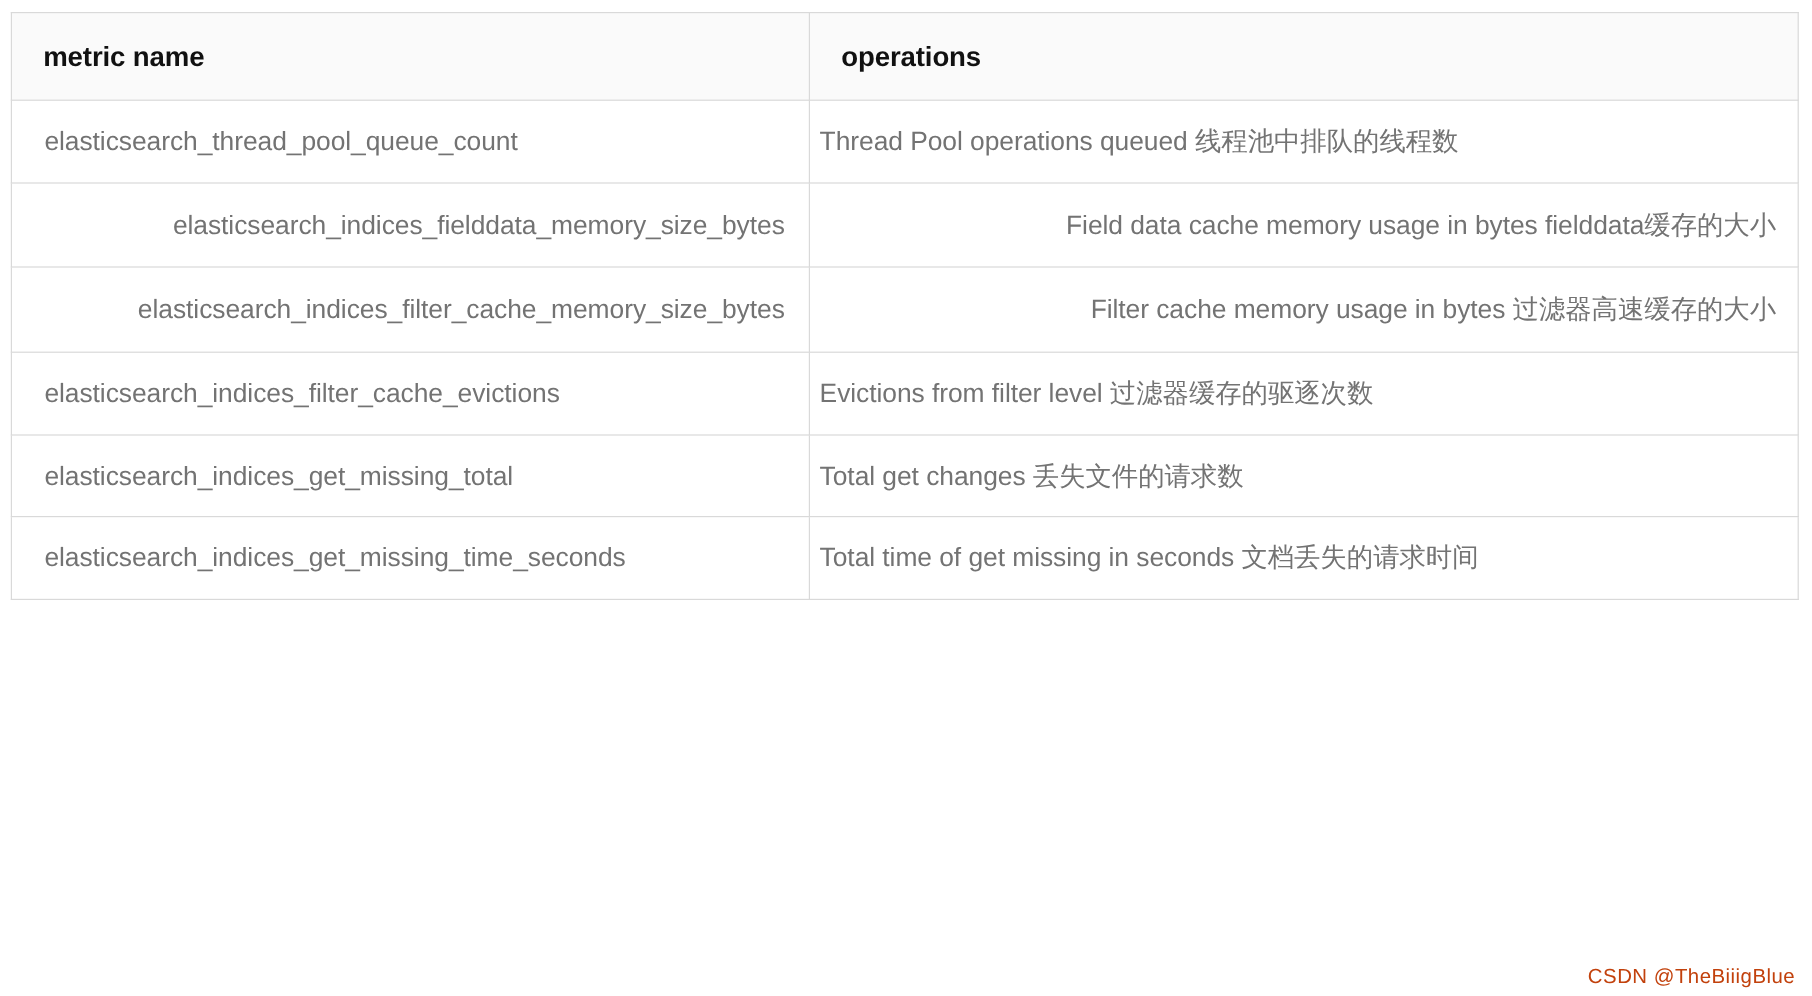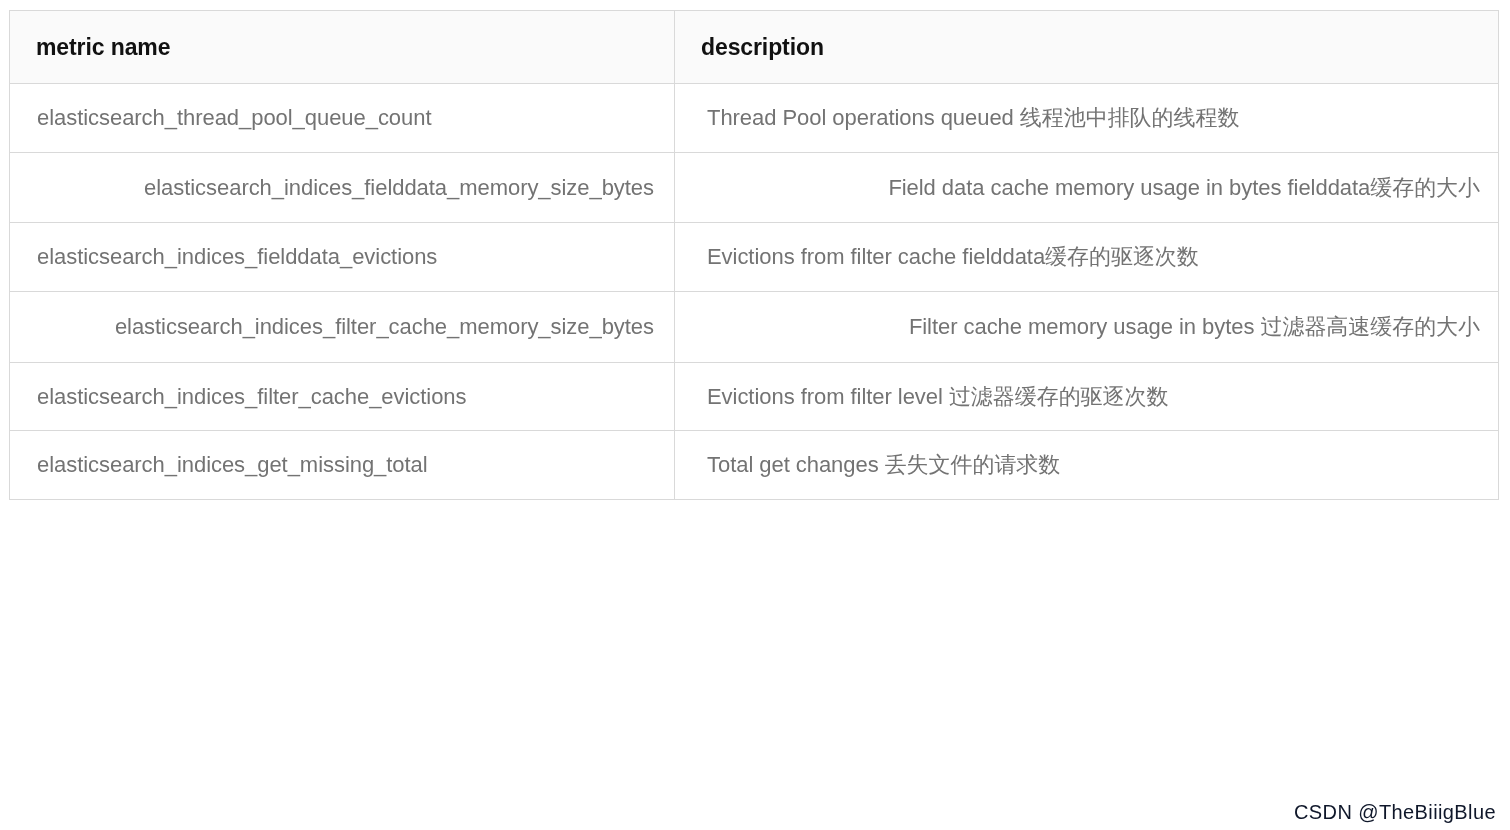--- a/index.html
+++ b/index.html
@@ -65,84 +65,84 @@
     color: #737373;
     letter-spacing: -0.05px;
   }
 
   .metrics-table tbody td.cell-metric {
     padding-left: 27px;
     padding-right: 20px;
   }
 
   .metrics-table tbody td.cell-desc {
-    padding-left: 32px;
+    padding-left: 8px;
     padding-right: 18px;
     word-break: normal;
     overflow-wrap: break-word;
   }
 
   .metrics-table tbody tr.tall td {
     padding-top: 17px;
     padding-bottom: 17px;
     text-align: right;
   }
 
   .watermark {
     position: absolute;
     right: 14px;
     bottom: 6px;
-    font-size: 20px;
-    color: #0f172a;
+    font-size: 17px;
+    color: #c2410c;
     font-family: "Liberation Sans", "DejaVu Sans", sans-serif;
     letter-spacing: 0.4px;
     user-select: none;
     pointer-events: none;
     white-space: nowrap;
   }
 </style>
 </head>
 <body>
 
 <div class="page">
 
   <table class="metrics-table">
     <colgroup>
       <col class="col-metric">
       <col class="col-desc">
     </colgroup>
     <thead>
       <tr>
         <th>metric name</th>
-        <th>description</th>
+        <th>operations</th>
       </tr>
     </thead>
     <tbody id="table-body">
         <tr>
           <td class="cell-metric">elasticsearch_thread_pool_queue_count</td>
           <td class="cell-desc">Thread Pool operations queued 线程池中排队的线程数</td>
         </tr>
         <tr class="tall">
           <td class="cell-metric">elasticsearch_indices_fielddata_memory_size_bytes</td>
           <td class="cell-desc">Field data cache memory usage in bytes fielddata缓存的大小</td>
-        </tr>
-        <tr>
-          <td class="cell-metric">elasticsearch_indices_fielddata_evictions</td>
-          <td class="cell-desc">Evictions from filter cache fielddata缓存的驱逐次数</td>
         </tr>
         <tr class="tall">
           <td class="cell-metric">elasticsearch_indices_filter_cache_memory_size_bytes</td>
           <td class="cell-desc">Filter cache memory usage in bytes 过滤器高速缓存的大小</td>
         </tr>
         <tr>
           <td class="cell-metric">elasticsearch_indices_filter_cache_evictions</td>
           <td class="cell-desc">Evictions from filter level 过滤器缓存的驱逐次数</td>
         </tr>
         <tr>
           <td class="cell-metric">elasticsearch_indices_get_missing_total</td>
           <td class="cell-desc">Total get changes 丢失文件的请求数</td>
         </tr>
+        <tr>
+          <td class="cell-metric">elasticsearch_indices_get_missing_time_seconds</td>
+          <td class="cell-desc">Total time of get missing in seconds 文档丢失的请求时间</td>
+        </tr>
       </tbody>
   </table>
 
   <div class="watermark">CSDN @TheBiiigBlue</div>
 
 </div>
 
 </body></html>

